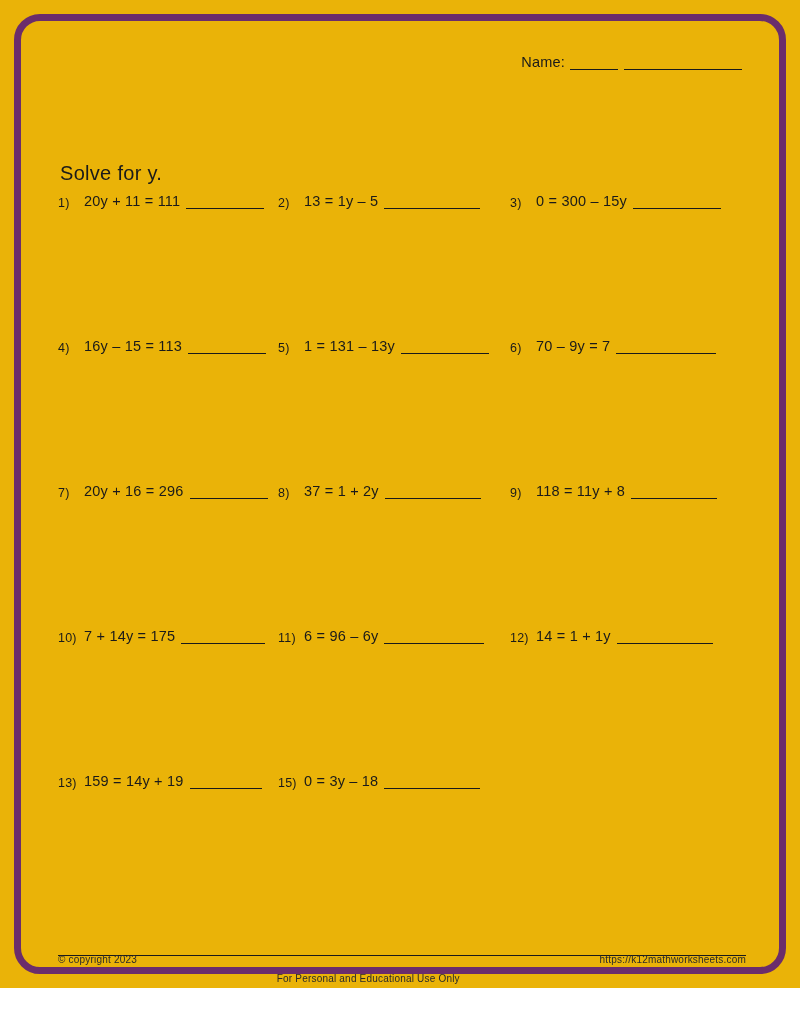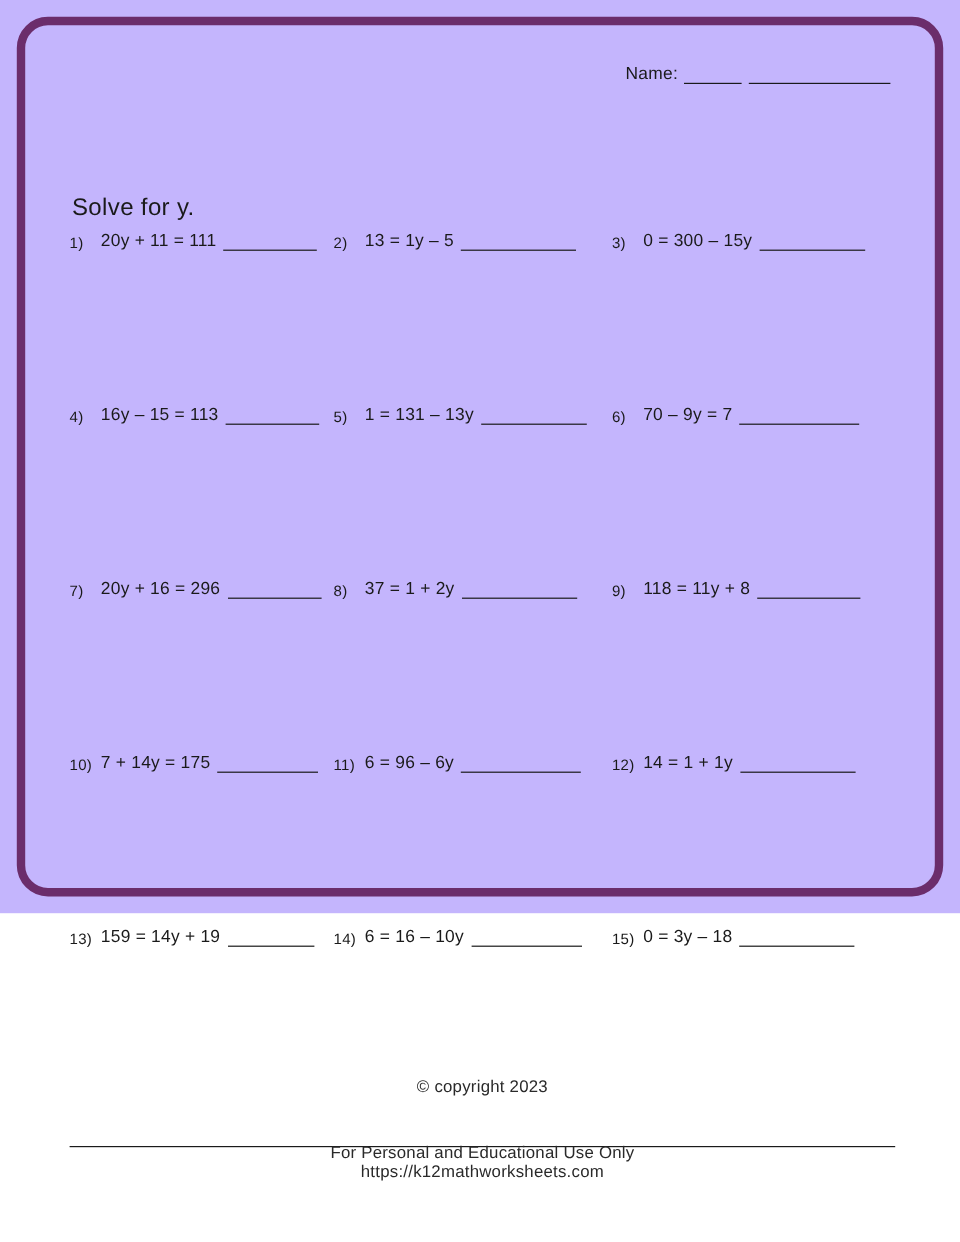--- a/index.html
+++ b/index.html
@@ -10,22 +10,22 @@
     width: 800px;
     height: 1035px;
     background: #ffffff;
     font-family: "Liberation Sans", sans-serif;
     color: #1a1a1a;
     overflow: hidden;
   }
   .page {
     position: relative;
     width: 800px;
-    height: 761px;
-    background: #c4b5fd;
+    height: 988px;
+    background: #eab308;
     box-sizing: border-box;
     padding: 14px;
   }
   .border-frame {
     position: absolute;
     left: 14px;
     top: 14px;
     right: 14px;
     bottom: 14px;
     border: 7px solid #6b2d6b;
@@ -136,24 +136,23 @@
     border-top: 1.2px solid #1a1a1a;
   }
   .footer {
     position: absolute;
     left: 18px;
     right: 14px;
     bottom: 14px;
     display: flex;
     justify-content: space-between;
     align-items: center;
-    font-size: 14px;
+    font-size: 10px;
     color: #2a2a2a;
     letter-spacing: 0.2px;
-    flex-direction: column;
   }
   .footer .center { flex: 1; text-align: center; margin-top: 39px; }
   .footer .right { text-align: right; }
 </style>
 </head>
 <body>
 
 <div class="page">
   <div class="border-frame"></div>
 
@@ -265,27 +264,20 @@
           </span>
         </div>
       </div>
 
       <div class="prow">
         <div class="pcell c1">
           <span class="pnum">13)</span>
           <span class="peq">
             <span>159 = 14y + 19</span>
             <span class="ans-line" style="width:72px"></span>
-          </span>
-        </div>
-        <div class="pcell c2">
-          <span class="pnum">14)</span>
-          <span class="peq">
-            <span>6 = 16 – 10y</span>
-            <span class="ans-line" style="width:92px"></span>
           </span>
         </div>
         <div class="pcell c3">
           <span class="pnum">15)</span>
           <span class="peq">
             <span>0 = 3y – 18</span>
             <span class="ans-line" style="width:96px"></span>
           </span>
         </div>
       </div>

